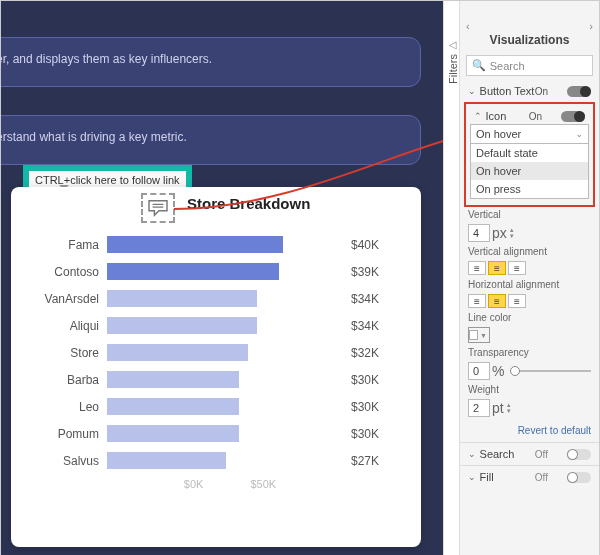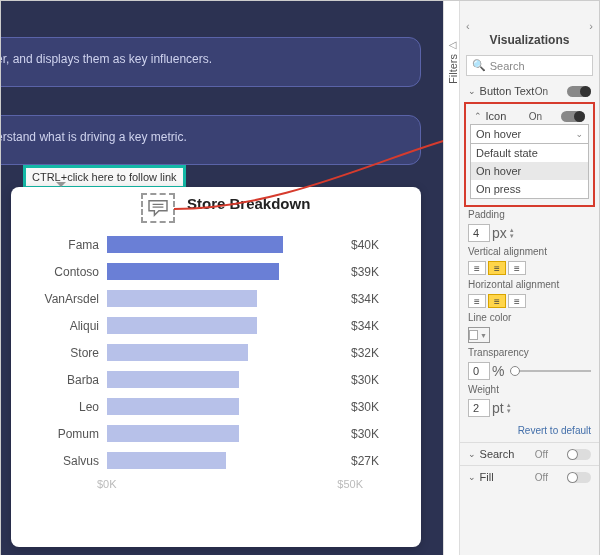--- a/index.html
+++ b/index.html
@@ -26,24 +26,24 @@
     border:2px dashed #9a9a9a; display:flex; align-items:center; justify-content:center;
   }
   .chat-icon-box svg { width:22px; height:18px; }
   .panel-title { position:absolute; left:176px; top:8px; font-size:15px; font-weight:700; color:#222; }
   .bars { padding:4px 18px 0 18px; }
   .bar-row { display:flex; align-items:center; height:27px; }
   .bar-label { width:78px; text-align:right; font-size:12px; color:#555; padding-right:8px;}
   .bar-track { flex:0 0 220px; height:17px; position:relative; }
   .bar-fill { position:absolute; left:0; top:0; bottom:0; background:#6a7fd6; }
   .bar-value { margin-left:24px; font-size:12px; color:#555; }
-  .axis { display:flex; justify-content:space-between; padding:4px 58px 0 86px; font-size:11px; color:#bbb;gap:47px;}
+  .axis { display:flex; justify-content:center; padding:4px 58px 0 86px; font-size:11px; color:#bbb;gap:47px;}
   
   .tooltip {
-    position:absolute; left:22px; top:164px; background:#f8f8f8; border:3px solid #14b8a6;
+    position:absolute; left:22px; top:164px; background:#f8f8f8; border:6px solid #14b8a6;
     font-size:11px; padding:3px 6px; color:#333;
   }
   .tooltip::after{
     content:""; position:absolute; left:30px; bottom:-6px; border:5px solid transparent; border-top-color:#999;
   }
   
   .arrow { position:absolute; pointer-events:none; }
   
   .filters-tab {
     position:absolute; left:442px; top:0; width:18px; height:555px; background:#fff; border-left:1px solid #ddd;
@@ -245,21 +245,21 @@
         <span>On hover</span>
         <span class="chev">⌄</span>
       </div>
       <div class="dd-list">
         <div class="dd-item">Default state</div>
         <div class="dd-item sel">On hover</div>
         <div class="dd-item">On press</div>
       </div>
     </div>
 
-    <div class="sublabel">Padding</div>
+    <div class="sublabel">Vertical</div>
     <div class="num-in">
       <span class="box">4</span>
       <span class="unit">px</span>
       <span class="spin">
           <span>▲</span>
           <span>▼</span>
         </span>
     </div>
 
     <div class="sublabel">Vertical alignment</div>

